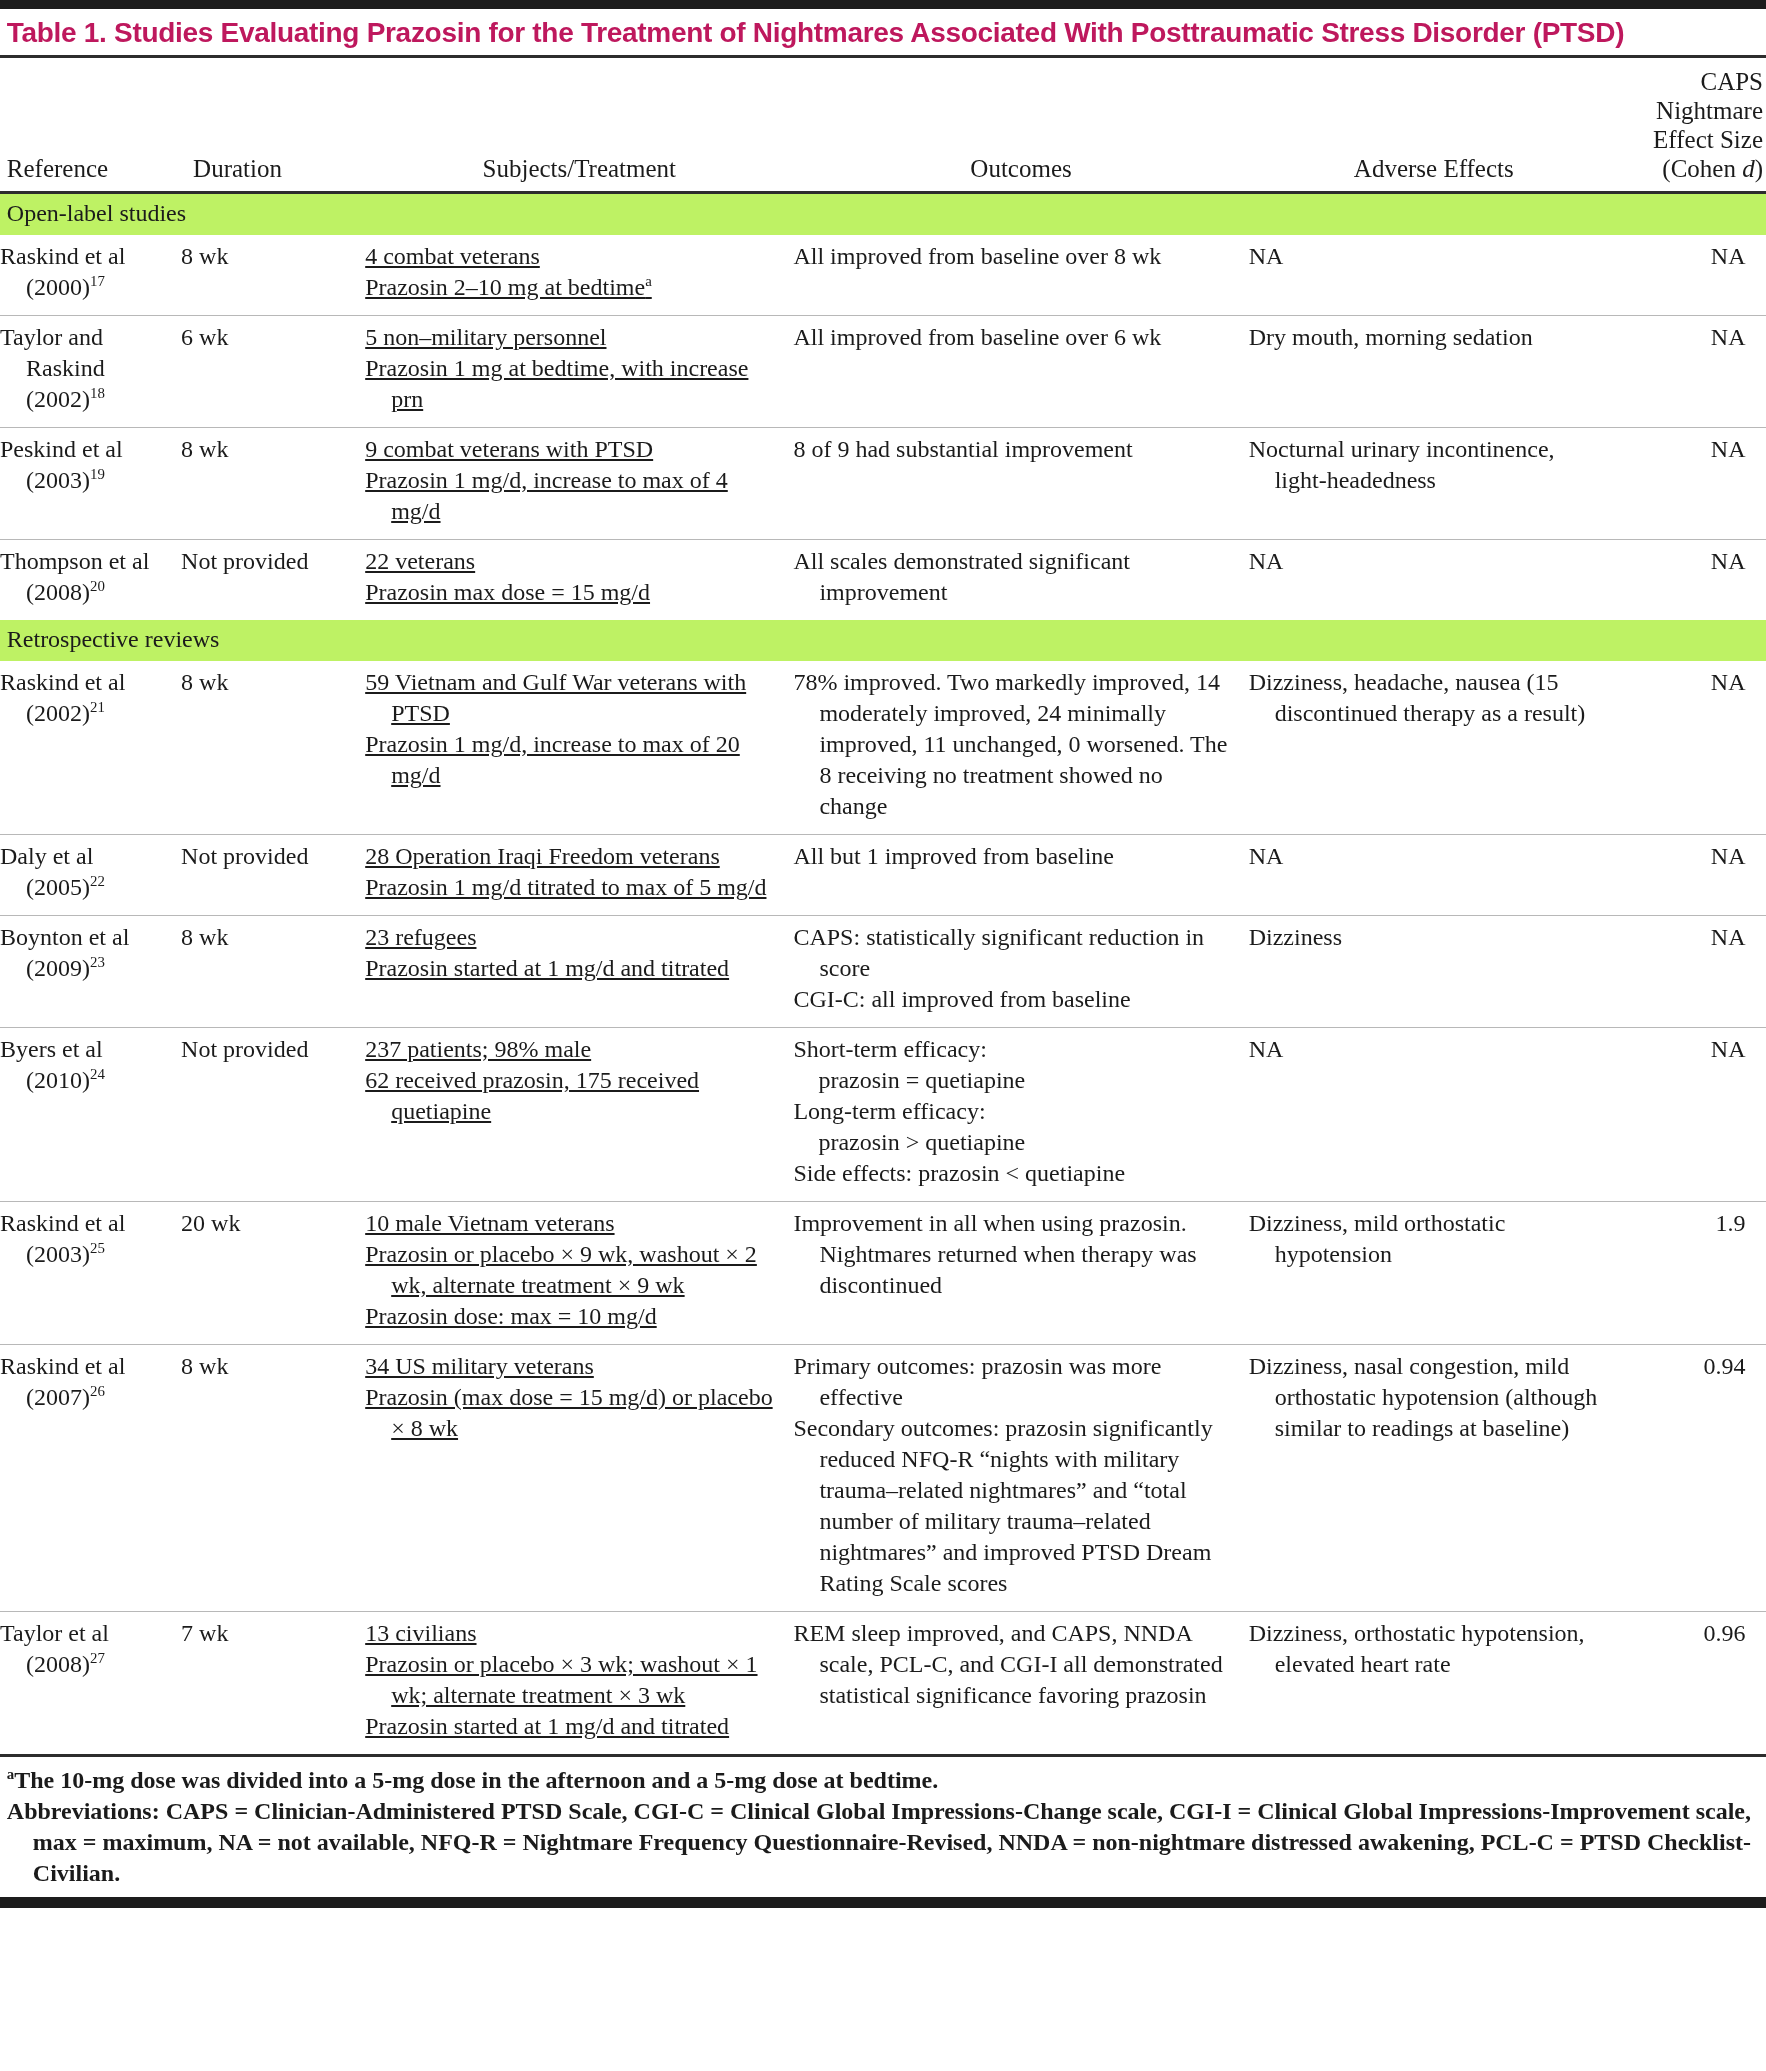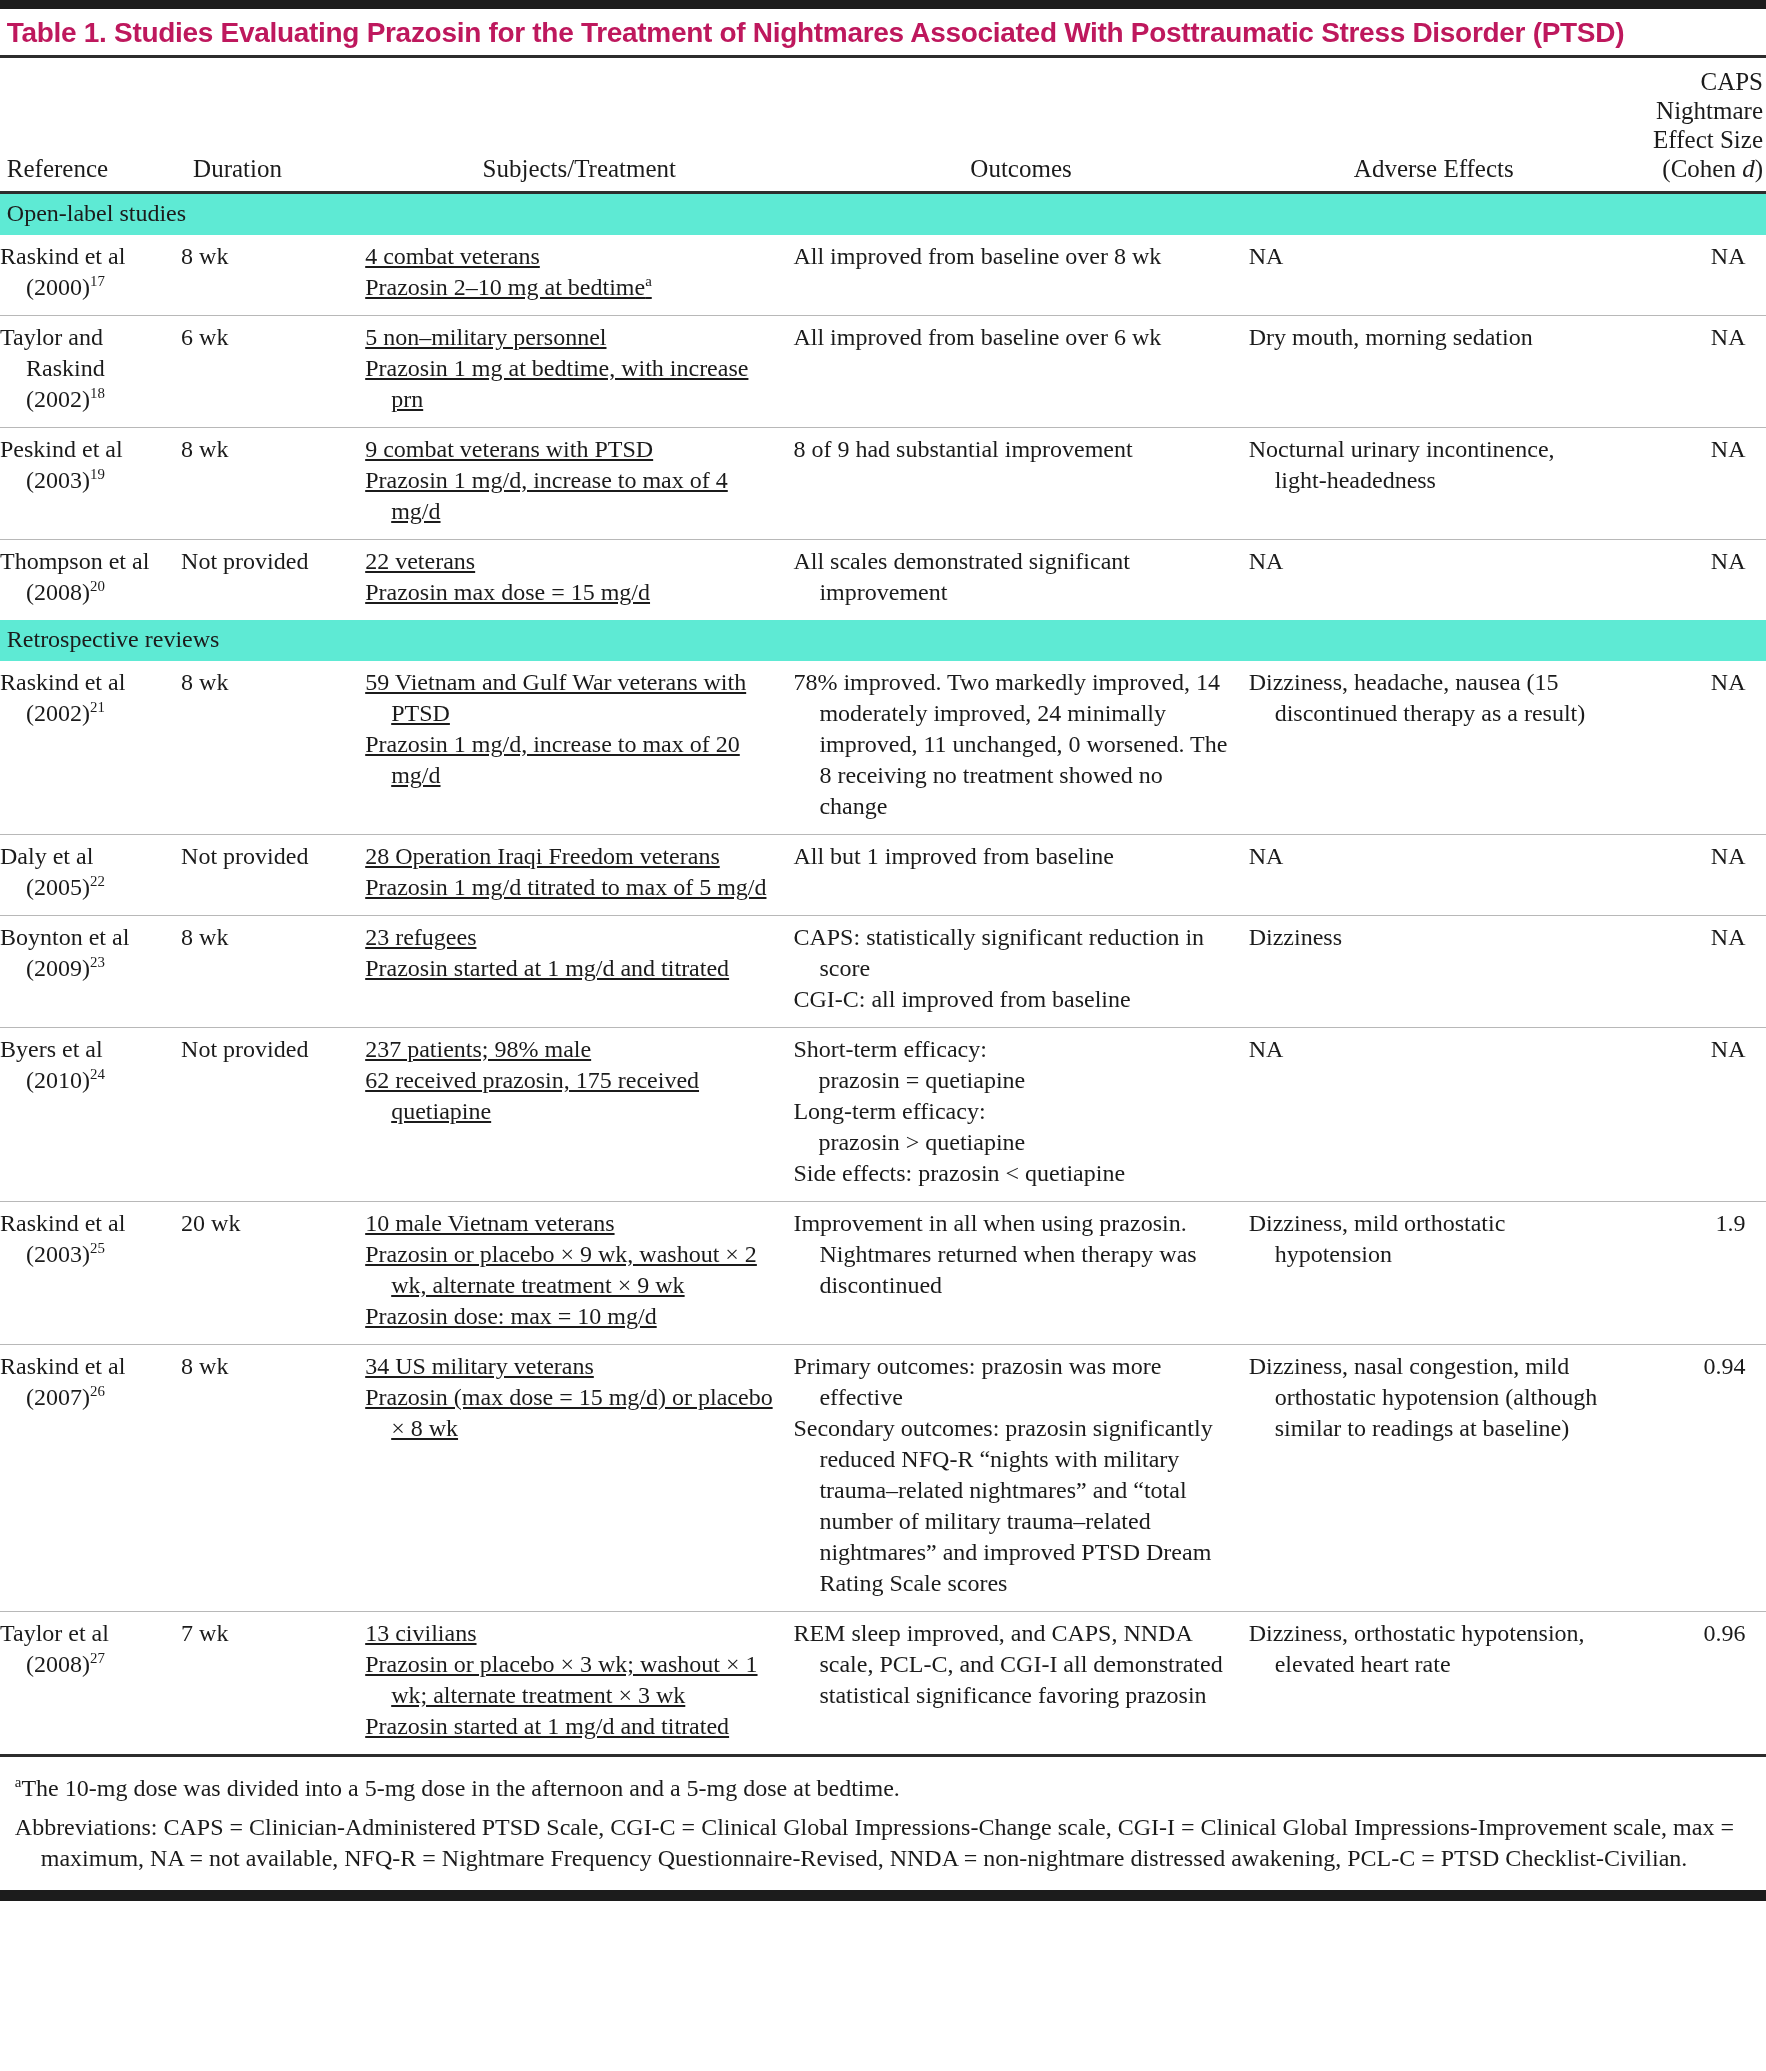--- a/index.html
+++ b/index.html
@@ -27,40 +27,40 @@
   table{border-collapse:collapse;width:1766px;table-layout:fixed;}
   col.c-ref{width:181px;} col.c-dur{width:184px;} col.c-subj{width:428px;}
   col.c-out{width:455px;} col.c-adv{width:370px;} col.c-eff{width:147px;}
   thead tr{border-bottom:3.4px solid #2d2d2d;}
   th{font-weight:normal;vertical-align:bottom;padding:8.6px 0 7.7px 0;font-size:25px;line-height:29px;}
   th.th-ref{text-align:left;padding-left:6.8px;}
   th.th-dur{text-align:left;padding-left:12px;}
   th.th-subj,th.th-out,th.th-adv{text-align:center;}
   th.th-eff{text-align:right;padding-right:3px;}
   tr.section td{
-    background:#5eead4;
+    background:#bef264;
     padding:4.3px 6.8px 6px 6.8px;
   }
   tr.data{vertical-align:top;padding-left:40px;}
   tr.data + tr.data{border-top:1.7px solid #b8b8b8;}
   tr.data td{vertical-align:top;padding:6px 20.5px 12px 0;}
   td.ref{padding-left:6.8px;padding-right:8.6px;}
   td.dur{padding-left:12px;font-family:Liberation Serif, serif;}
   td.subj{padding-left:12px;text-decoration:underline;}
   td.out{padding-left:6.8px;margin-top:16px;}
   td.adv{padding-left:6.8px;}
   td.eff{text-align:right;padding-right:6.8px;padding-left:0;}
   .para{padding-left:26px;text-indent:-26px;}
   .para.cont{padding-left:51px;}
   sup{font-size:0.62em;line-height:0;vertical-align:super;}
   .footnotes{
     border-top:3.4px solid #2d2d2d;
     padding:7.7px 6.8px 1.7px 6.8px;
   }
-  .fn{margin:8px;line-height:31px;}
+  .fn{margin:0;line-height:31px;font-weight:bold;}
   .fn.hang{padding-left:26px;text-indent:-26px;}
   i{font-style:italic;}
 </style>
 </head>
 <body>
 
 <div class="page">
   <div class="topbar"></div>
 
   <div class="title">Table 1. Studies Evaluating Prazosin for the Treatment of Nightmares Associated With Posttraumatic Stress Disorder (PTSD)</div>

